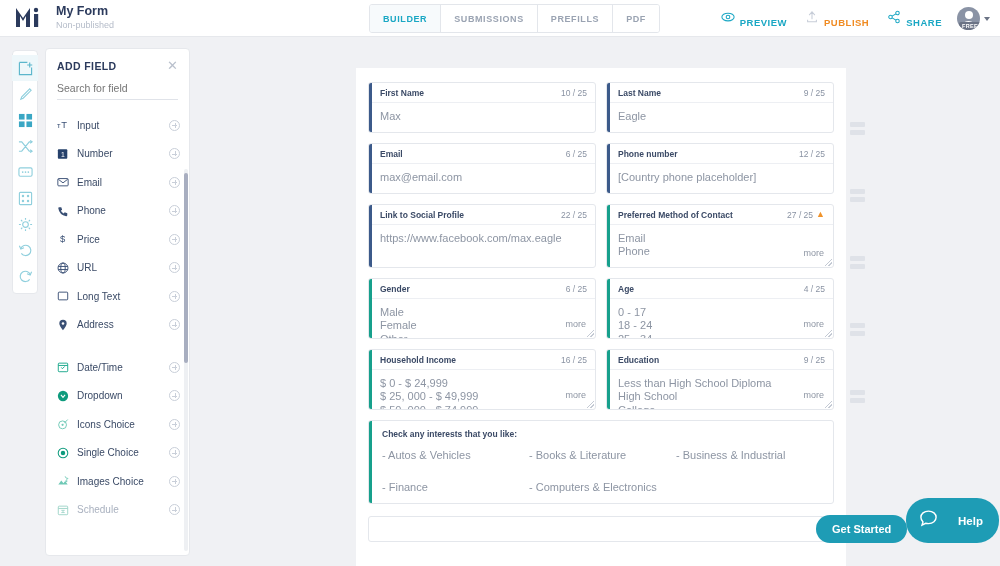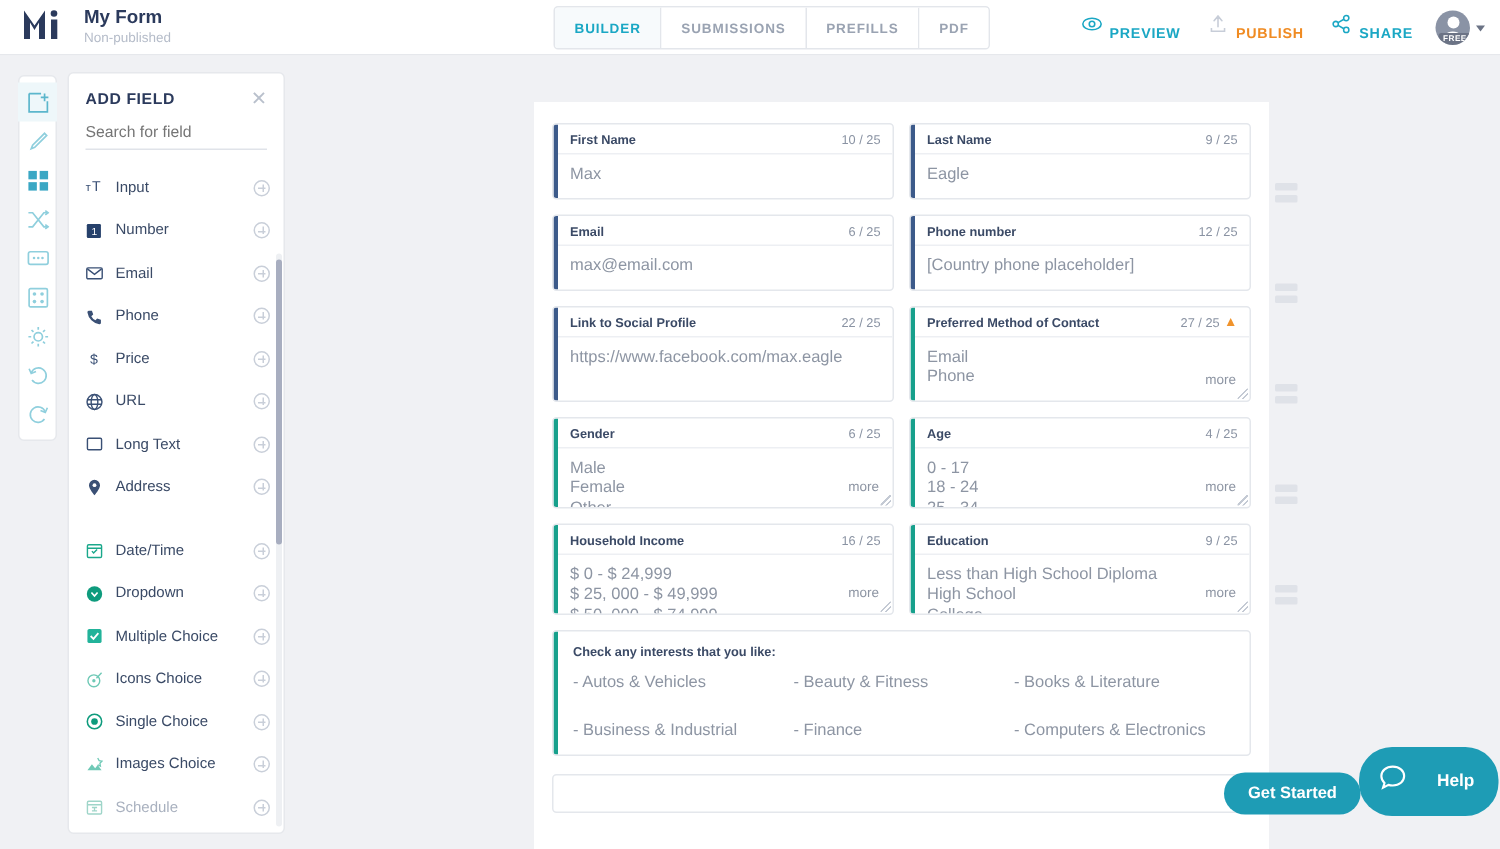--- a/index.html
+++ b/index.html
@@ -441,30 +441,20 @@
       <span class="fi-icon green">
         <svg width="12" height="12" viewBox="0 0 14 14">
             <circle cx="7" cy="7" r="6" fill="#0e9b7d"></circle>
             <path d="M4.6 5.8 L7 8.6 L9.4 5.8" fill="none" stroke="#fff" stroke-width="1.3"></path>
           </svg>
       </span>
       <span class="fi-label">Dropdown</span>
       <span class="fi-plus"></span>
     </div>
 
-    <div class="field-item">
-      <span class="fi-icon green">
-        <svg width="12" height="12" viewBox="0 0 14 14">
-            <rect x="1.5" y="1.5" width="11" height="11" rx="1.5" fill="#22b39a"></rect>
-            <path d="M4 7 L6.2 9.2 L10 4.8" fill="none" stroke="#fff" stroke-width="1.4"></path>
-          </svg>
-      </span>
-      <span class="fi-label">Multiple Choice</span>
-      <span class="fi-plus"></span>
-    </div>
 
     <div class="field-item">
       <span class="fi-icon green">
         <svg width="12" height="12" viewBox="0 0 14 14">
             <circle cx="6.5" cy="8" r="4.6" fill="none" stroke="#6fc9b6" stroke-width="1.1"></circle>
             <path d="M8.5 6 L12.5 1.8" stroke="#6fc9b6" stroke-width="1.1"></path>
             <circle cx="6.5" cy="8" r="1.3" fill="#6fc9b6"></circle>
           </svg>
       </span>
       <span class="fi-label">Icons Choice</span>
@@ -644,21 +634,20 @@
           <span class="more-link">more</span>
           <span class="grip"></span>
         </div>
       </div>
     </div>
 
     <div class="interests">
       <div class="int-title">Check any interests that you like:</div>
       <div class="int-grid">
         <div class="int-item">- Autos &amp; Vehicles</div>
-        <div class="int-item">- Beauty &amp; Fitness</div>
         <div class="int-item">- Books &amp; Literature</div>
         <div class="int-item">- Business &amp; Industrial</div>
         <div class="int-item">- Finance</div>
         <div class="int-item">- Computers &amp; Electronics</div>
       </div>
     </div>
   </div>
 
   <div class="canvas-bottom-card"></div>
 </div>

